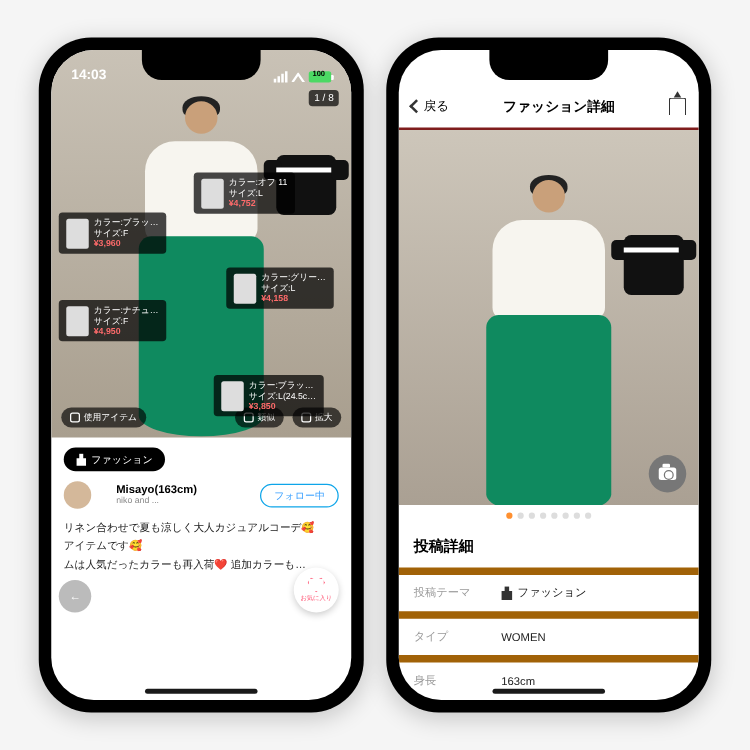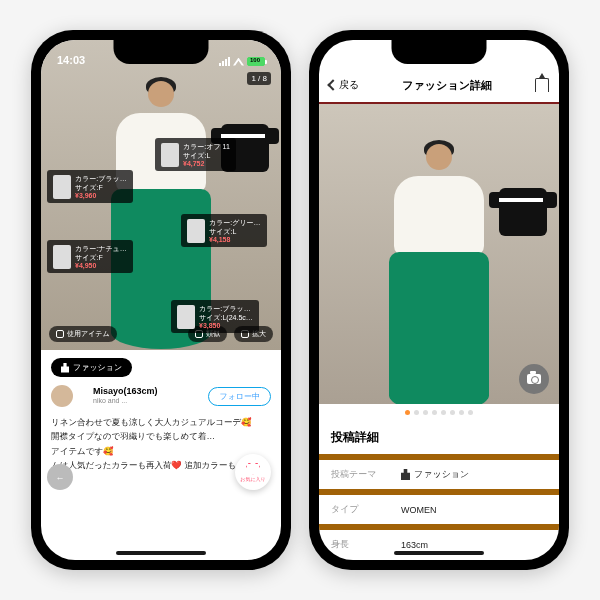--- a/index.html
+++ b/index.html
@@ -202,21 +202,20 @@
       <div class="avatar"></div>
       <div class="uinfo">
         <div class="uname">Misayo(163cm)</div>
         <div class="usub">niko and ...</div>
       </div>
       <div class="follow">フォロー中</div>
     </div>
 
     <div class="desc" id="desc-lines">
         <div>リネン合わせで夏も涼しく大人カジュアルコーデ🥰</div>
-        <div>開襟タイプなので羽織りでも楽しめて着…</div>
         <div>アイテムです🥰</div>
         <div>ムは人気だったカラーも再入荷❤️ 追加カラーも…</div>
       </div>
 
     <div class="back-fab">←</div>
     <div class="fav-fab">
       <div class="heart"></div>
       <div class="lbl">お気に入り</div>
     </div>
     <div class="home-ind"></div>

